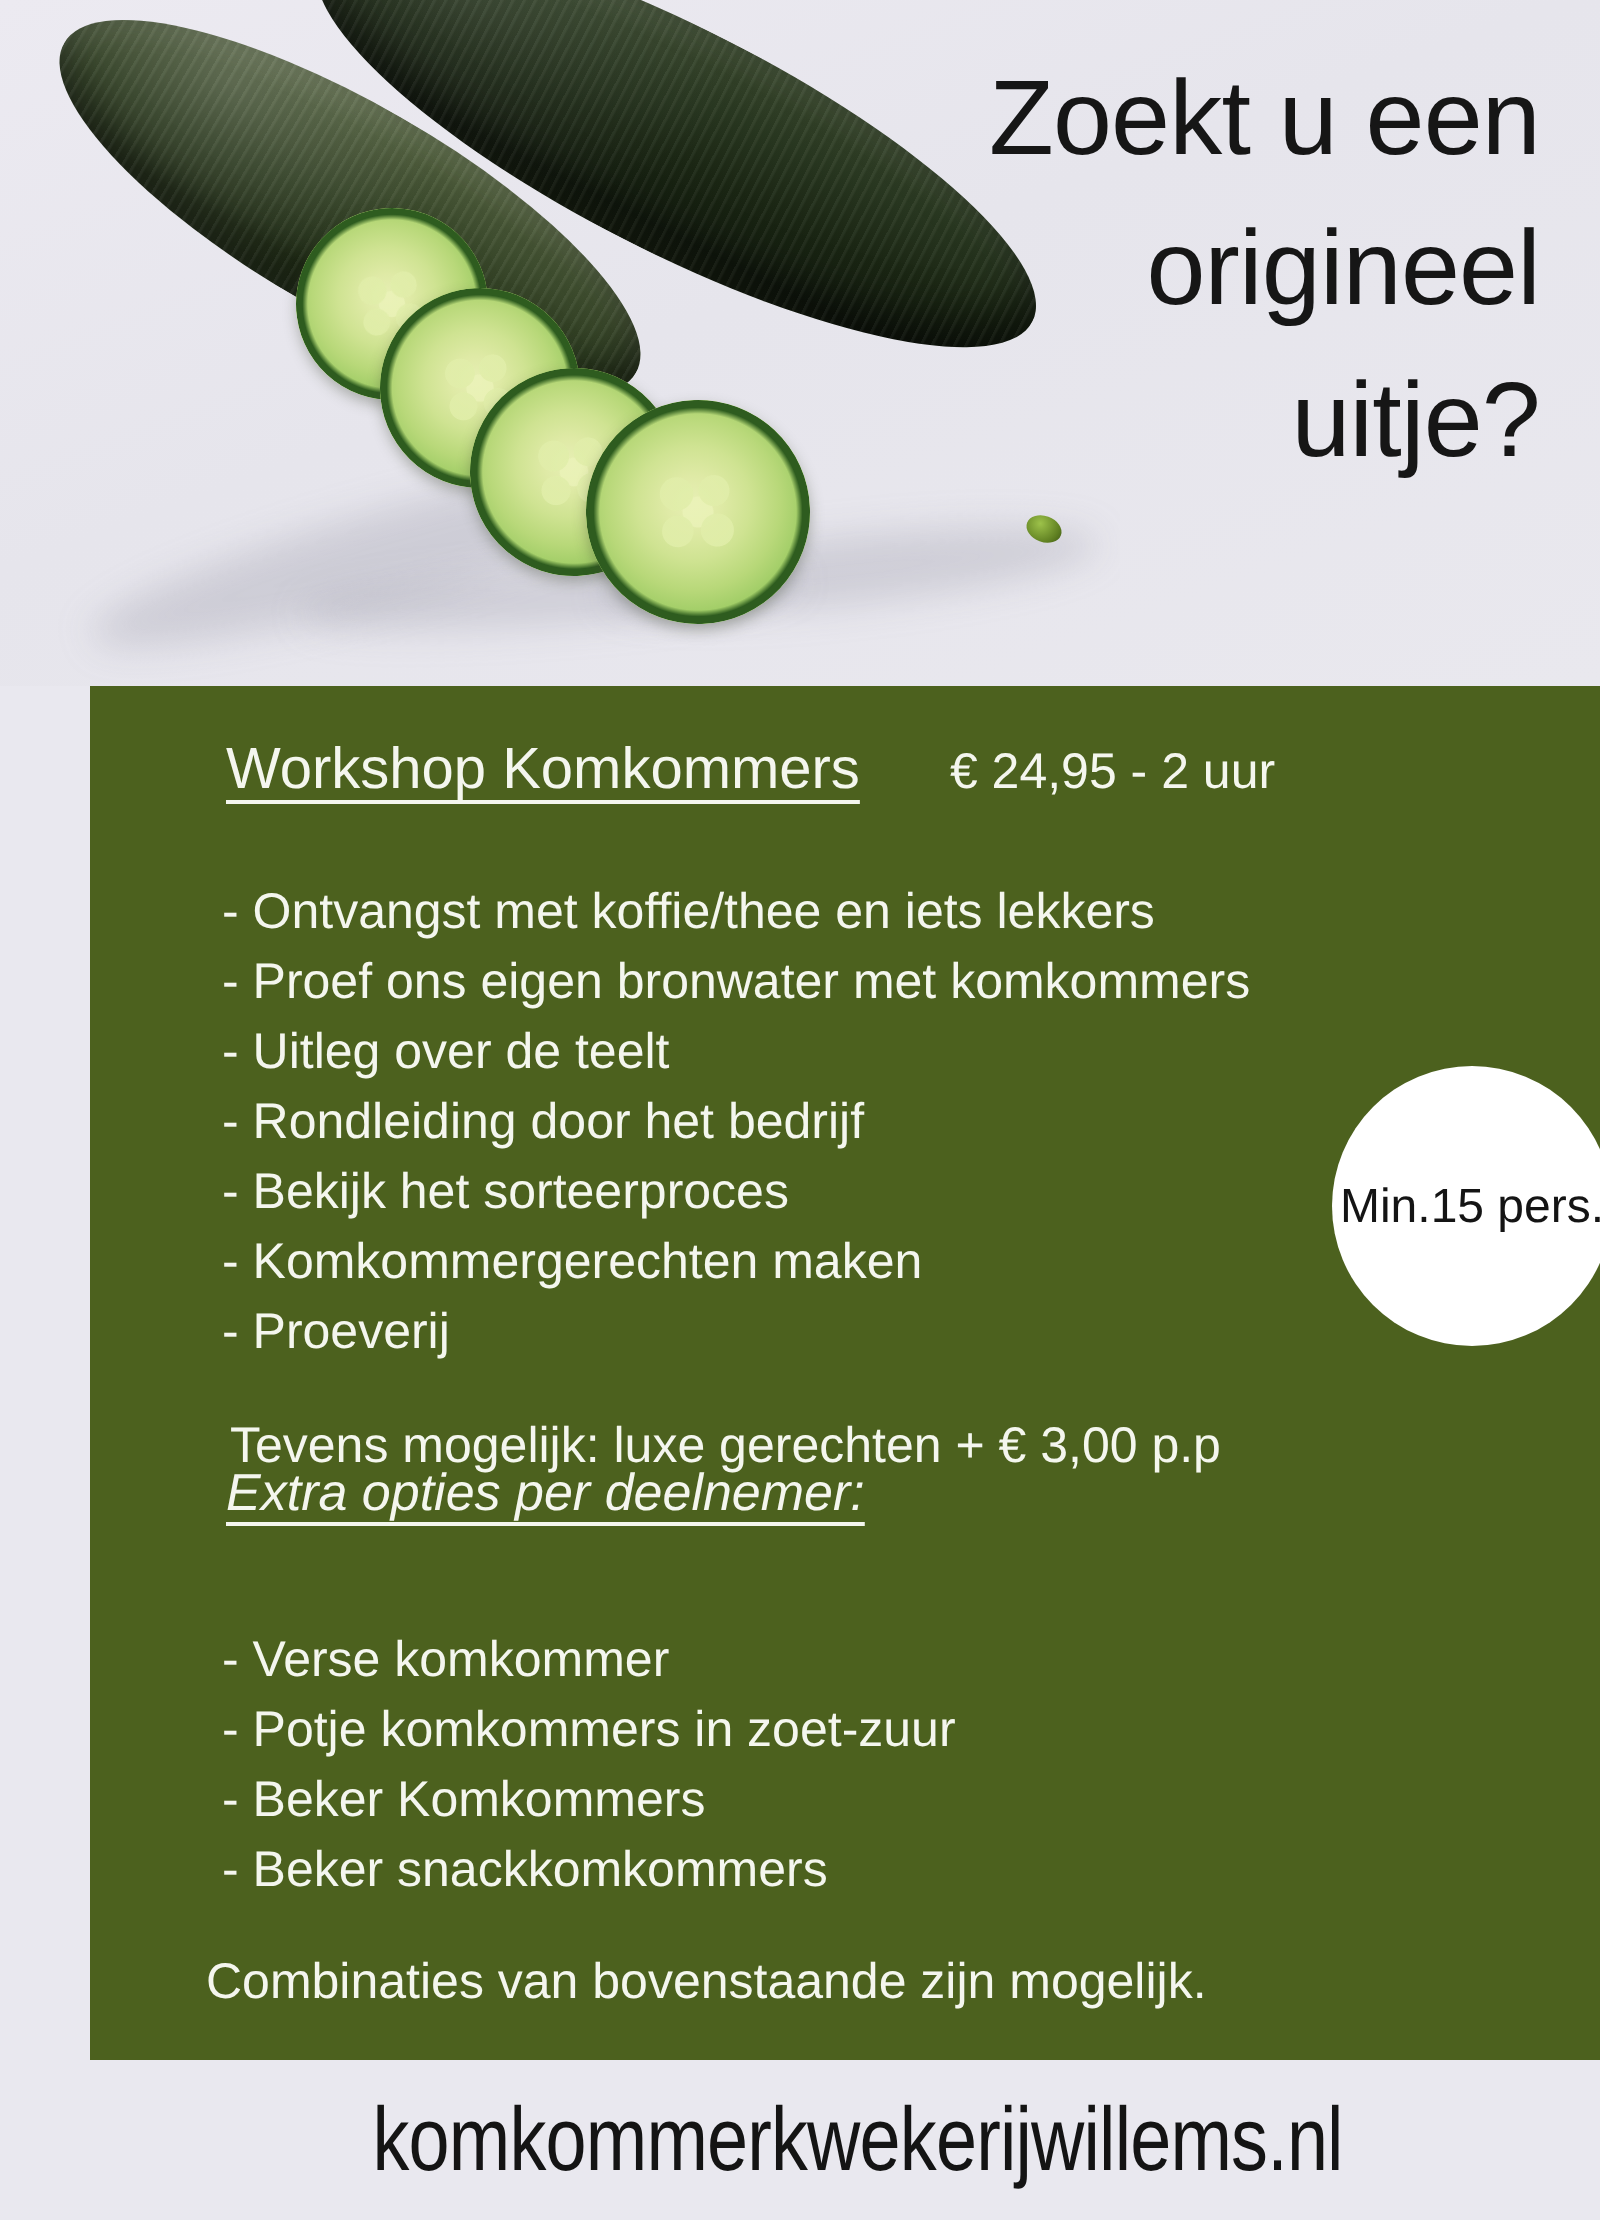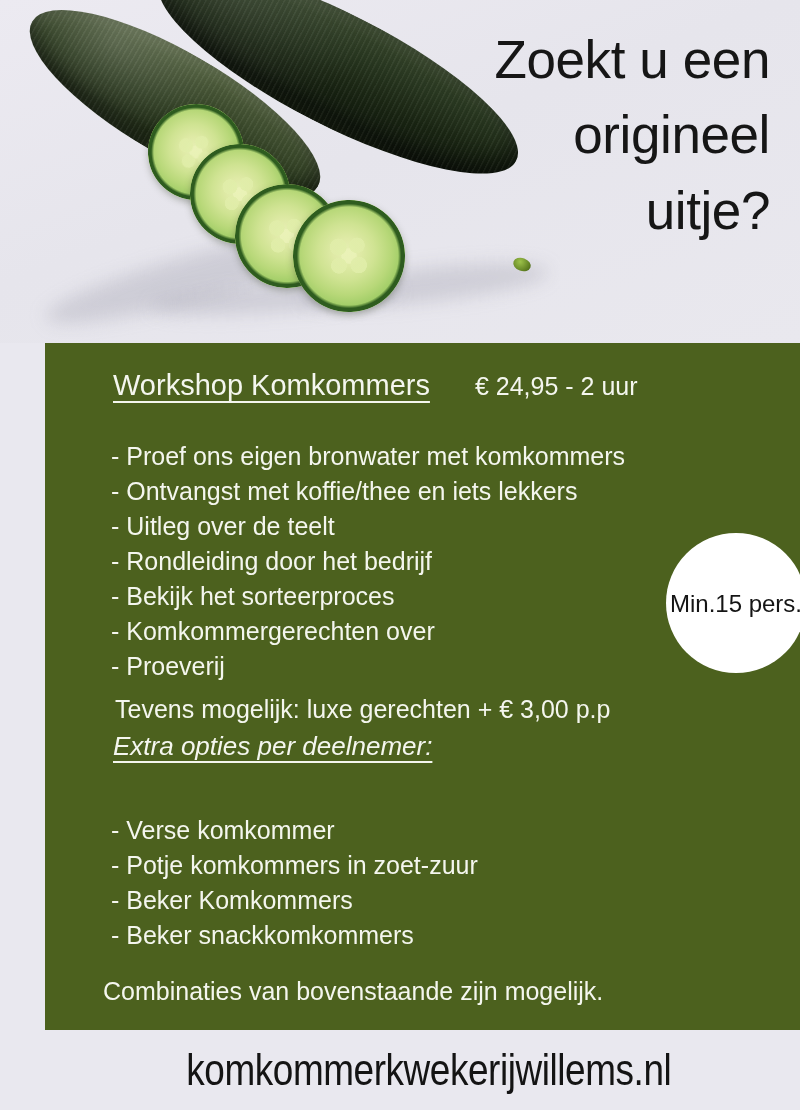--- a/index.html
+++ b/index.html
@@ -186,21 +186,21 @@
     list-style: none;
   }
   .bullet-list li {
     font-size: 25px;
     line-height: 35px;
     white-space: nowrap;
   }
   .list-primary { top: 96px; }
   .note-line {
     position: absolute;
-    left: 70px; top: 352px;
+    left: 70px; top: 366px;
     font-size: 25px;
     white-space: nowrap;
     text-align: center;
   }
   .extra-heading {
     position: absolute;
     left: 68px; top: 388px;
     font-size: 26px;
     text-decoration: underline;
     text-underline-offset: 6px;
@@ -301,26 +301,26 @@
   </div>
 
   <div class="body-panel">
 
     <div class="workshop-header">
       <span class="workshop-title">Workshop Komkommers</span>
       <span class="workshop-price">€ 24,95 - 2 uur</span>
     </div>
 
     <ul class="bullet-list list-primary">
+      <li>- Ontvangst met koffie/thee en iets lekkers</li>
       <li>- Proef ons eigen bronwater met komkommers</li>
-      <li>- Ontvangst met koffie/thee en iets lekkers</li>
       <li>- Uitleg over de teelt</li>
       <li>- Rondleiding door het bedrijf</li>
       <li>- Bekijk het sorteerproces</li>
-      <li>- Komkommergerechten over</li>
+      <li>- Komkommergerechten maken</li>
       <li>- Proeverij</li>
     </ul>
 
     <div class="min-badge">
       <span>Min.</span>
       <span>15 pers.</span>
     </div>
 
     <div class="note-line">Tevens mogelijk: luxe gerechten + € 3,00 p.p</div>
 

